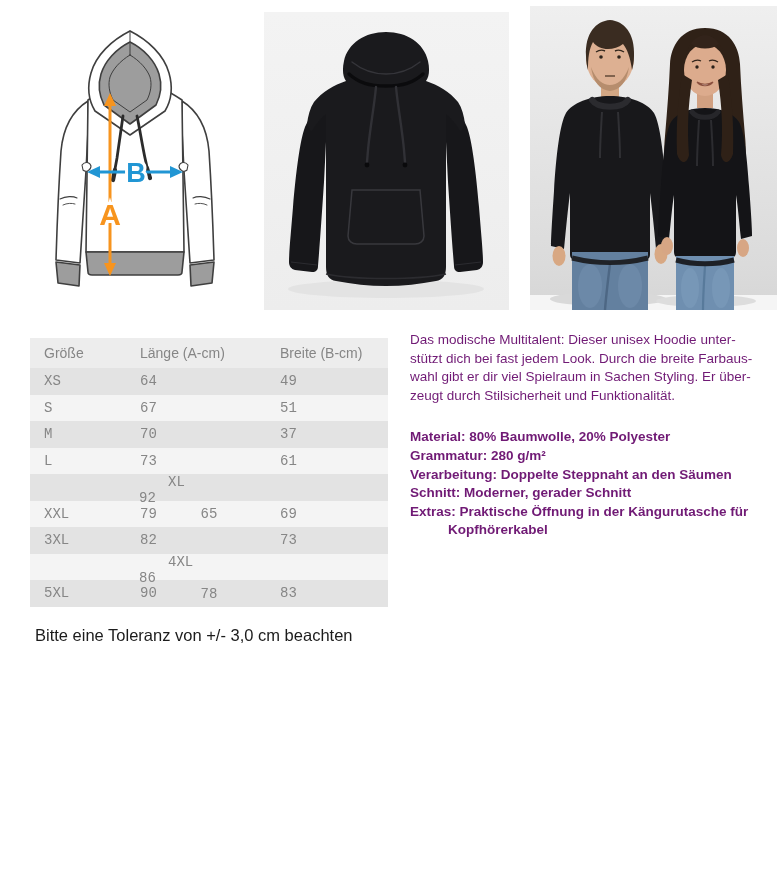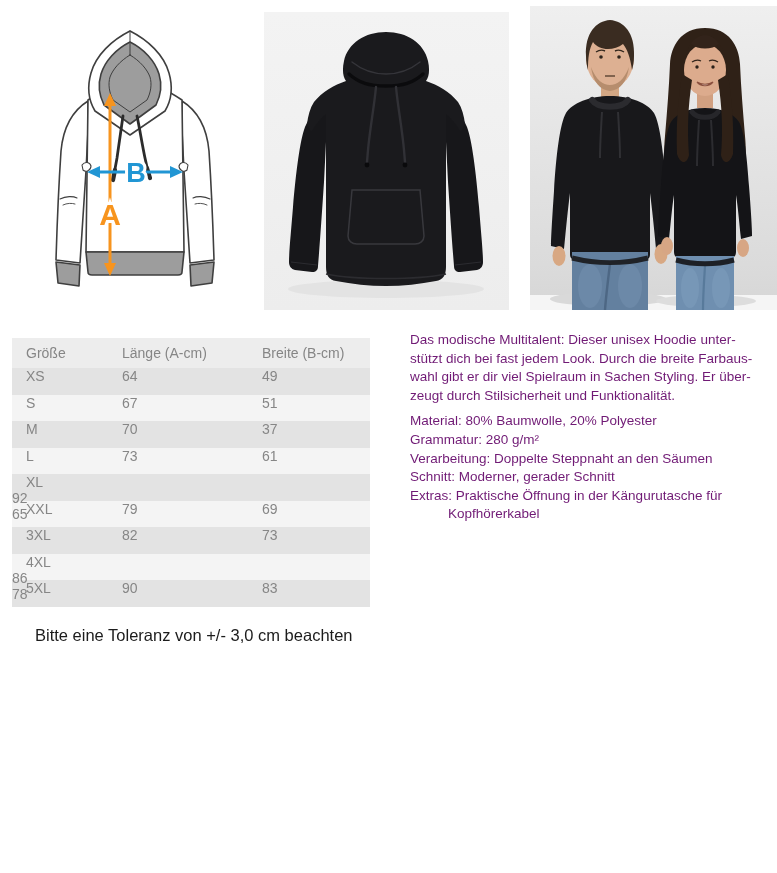--- a/index.html
+++ b/index.html
@@ -11,35 +11,35 @@
   }
   .abs { position:absolute; }
 
   
   .diagram-box { left:30px; top:13px; width:210px; height:297px; }
   .photo-box   { left:264px; top:12px; width:245px; height:298px; }
   .models-box  { left:530px; top:6px;  width:247px; height:304px; }
   .imgsvg { width:100%; height:100%; display:block; }
 
   
-  .size-table { left:12px; top:338px; width:358px; font-size:14px; }
+  .size-table { left:30px; top:338px; width:358px; font-size:14px; }
   .thead-row { display:flex; align-items:center; height:30px; }
-  .trow { display:flex; align-items:flex-start; height:26.5px; }
+  .trow { display:flex; align-items:center; height:26.5px;font-family:Liberation Mono, monospace; }
   .tcell { box-sizing:border-box; white-space:nowrap; }
   .c0 { width:110px; padding-left:14px; }
   .c1 { width:140px; }
   .c2 { flex:1; }
 
   
   .tolerance { left:35px; top:626px; font-size:16.5px; color:#1c1c1c; }
 
   
   .description { left:410px; top:331px; width:367px; font-size:13.5px; line-height:18.6px; color:#701a75; }
   .desc-line { white-space:nowrap; }
-  .desc-specs { margin-top:7px; }
+  .desc-specs { margin-top:23px;font-weight:bold; }
   .desc-line.indent { padding-left:38px; }
 </style>
 </head>
 <body>
 
 <div class="abs diagram-box">
   <svg class="imgsvg" viewBox="0 0 210 297" xmlns="http://www.w3.org/2000/svg">
     <g stroke="#3f3f3f" stroke-width="1.6" stroke-linejoin="round" stroke-linecap="round">
 
       <path d="M58,88 C42,98 33,116 31,138 C29,168 27,214 26,247 L50,250 C52,221 54,186 56,158 L58,118 Z" fill="#ffffff"></path>

